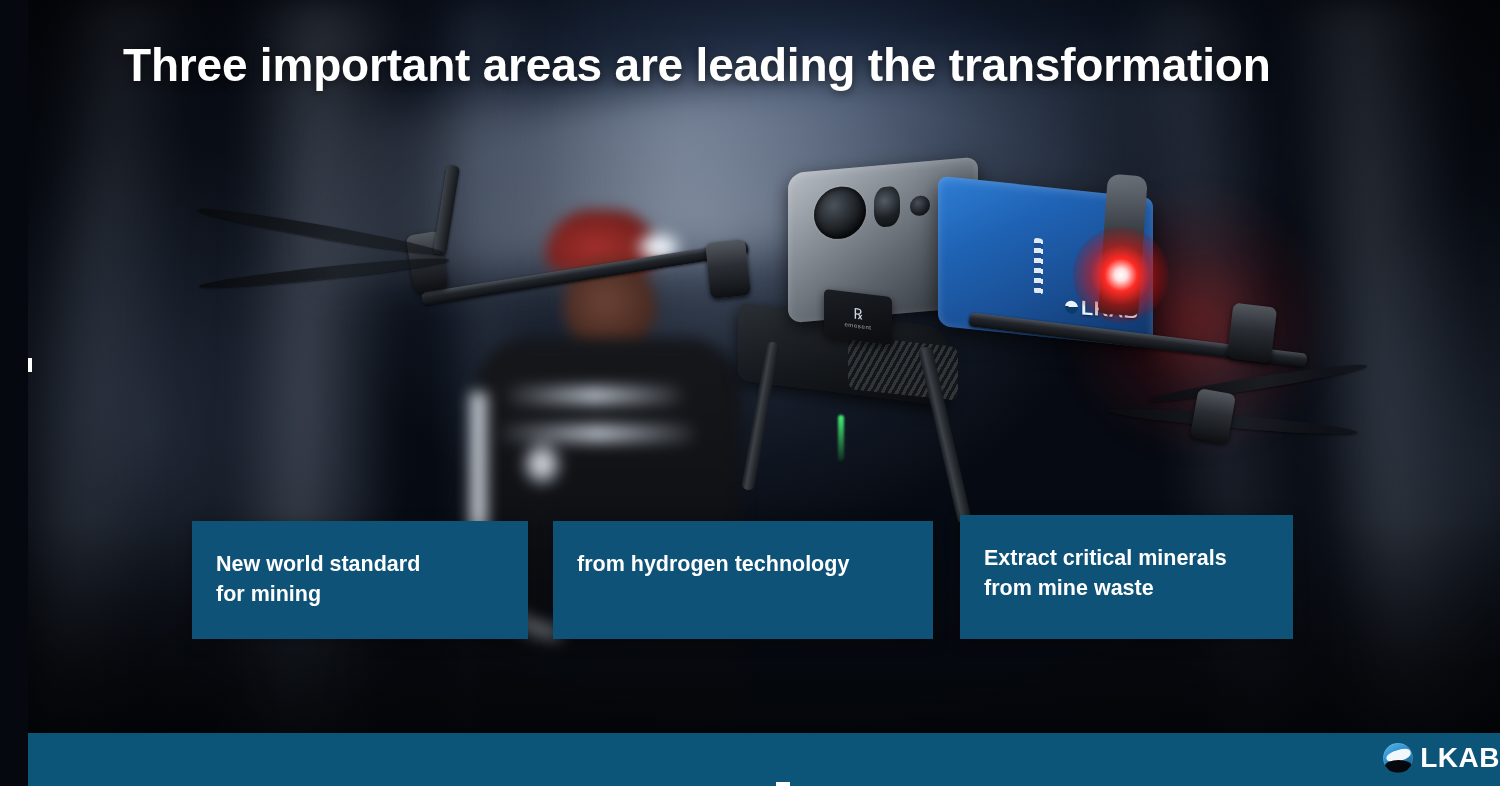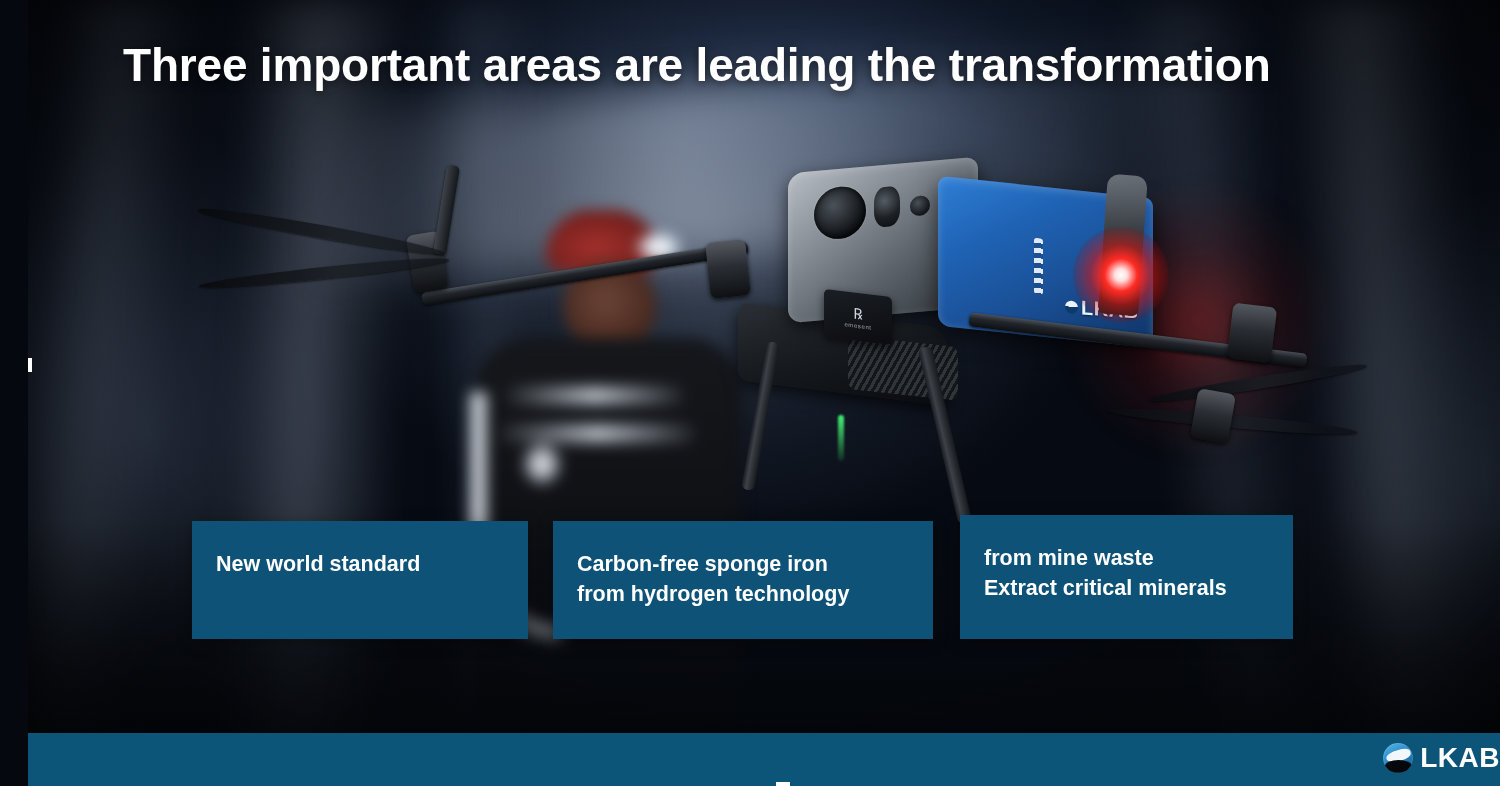--- a/index.html
+++ b/index.html
@@ -359,30 +359,30 @@
     <div class="photo-floor"></div>
     <div class="photo-vignette"></div>
   </div>
 
   <div class="title">Three important areas are leading the transformation</div>
 
   <div class="callouts">
 
     <div class="callout c1">
       <div>New world standard</div>
+      <div>for mining</div>
     </div>
 
     <div class="callout c2">
-      <div>Carbon-free sponge iron</div>
       <div>from hydrogen technology</div>
     </div>
 
     <div class="callout c3">
+      <div>Extract critical minerals</div>
       <div>from mine waste</div>
-      <div>Extract critical minerals</div>
     </div>
 
   </div>
 
   <div class="bottombar">
     <div class="logo">
       <span class="logo-mark"></span>
       <span class="logo-text">LKAB</span>
     </div>
   </div>

